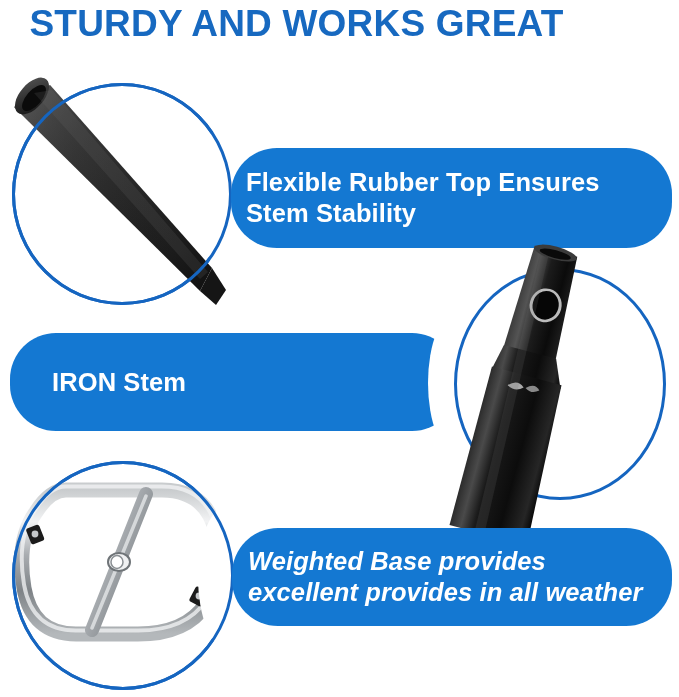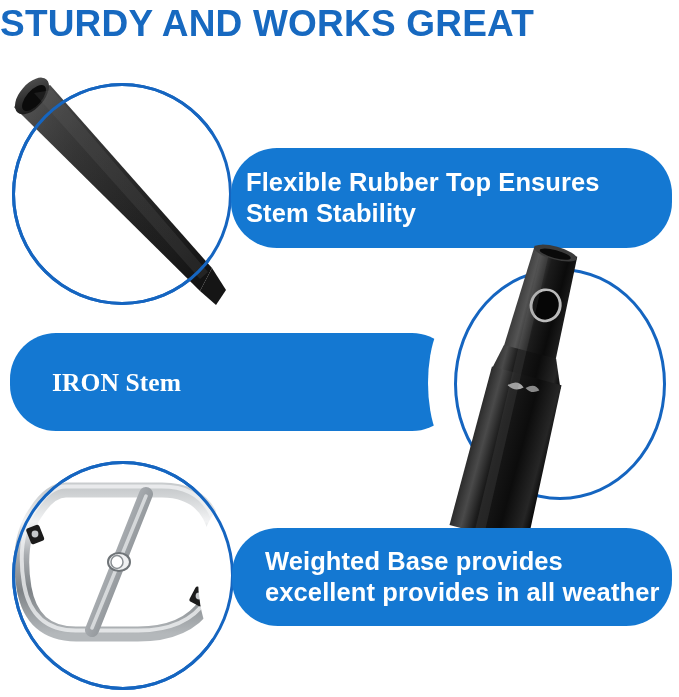--- a/index.html
+++ b/index.html
@@ -9,20 +9,21 @@
     font-family:"Liberation Sans","DejaVu Sans",sans-serif;
     overflow:hidden;
     position:relative;
   }
   #stage{position:absolute;inset:0;width:679px;height:697px;}
 
   
   .title{
     position:absolute;
     left:0;top:2px;width:593px;
+    text-align:center;
     font-size:37px;
     font-weight:bold;
     letter-spacing:.2px;
     color:#1769c0;
     line-height:44px;
     white-space:nowrap;
     font-family:"Liberation Sans","DejaVu Sans",sans-serif;
   }
 
   
@@ -61,27 +62,27 @@
   #banner-1{
     left:231px;top:148px;width:441px;height:100px;
     border-radius:46px;
     padding-left:15px;
   }
   
   #banner-2{
     left:10px;top:333px;width:448px;height:98px;
     border-radius:46px;
     padding-left:42px;
-    font-family:Liberation Serif, serif;
   }
   
   #banner-3{
     left:232px;top:528px;width:440px;height:98px;
     border-radius:46px;
-    padding-left:33px;
+    padding-left:16px;
+    font-style:italic;
   }
 
   
   .notch{
     position:absolute;
     border-radius:50%;
     background:#ffffff;
   }
   #notch-1{left:196px;top:126px;width:58px;height:144px;}
   #notch-2{left:428px;top:312px;width:58px;height:142px;}

